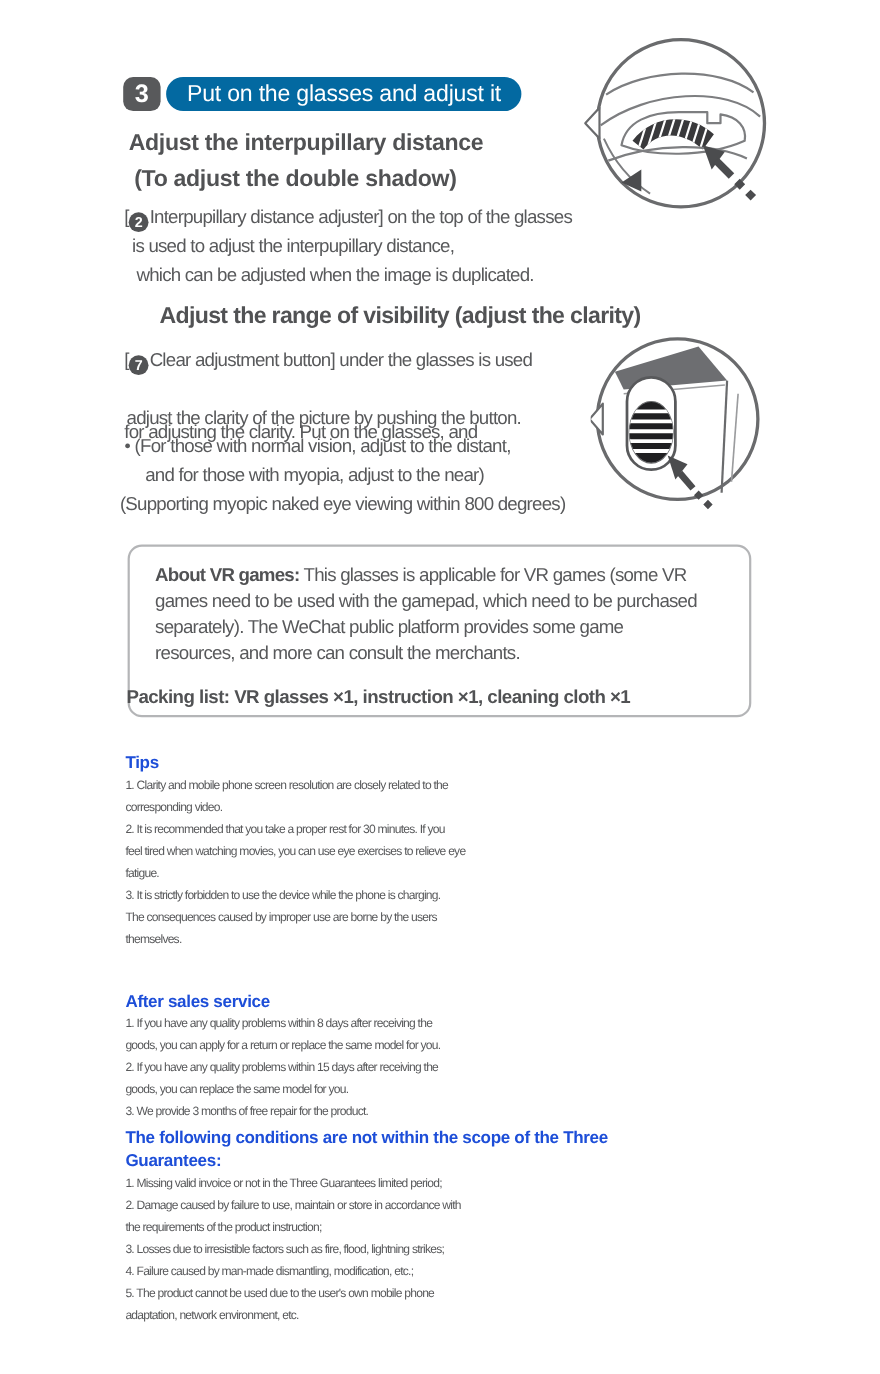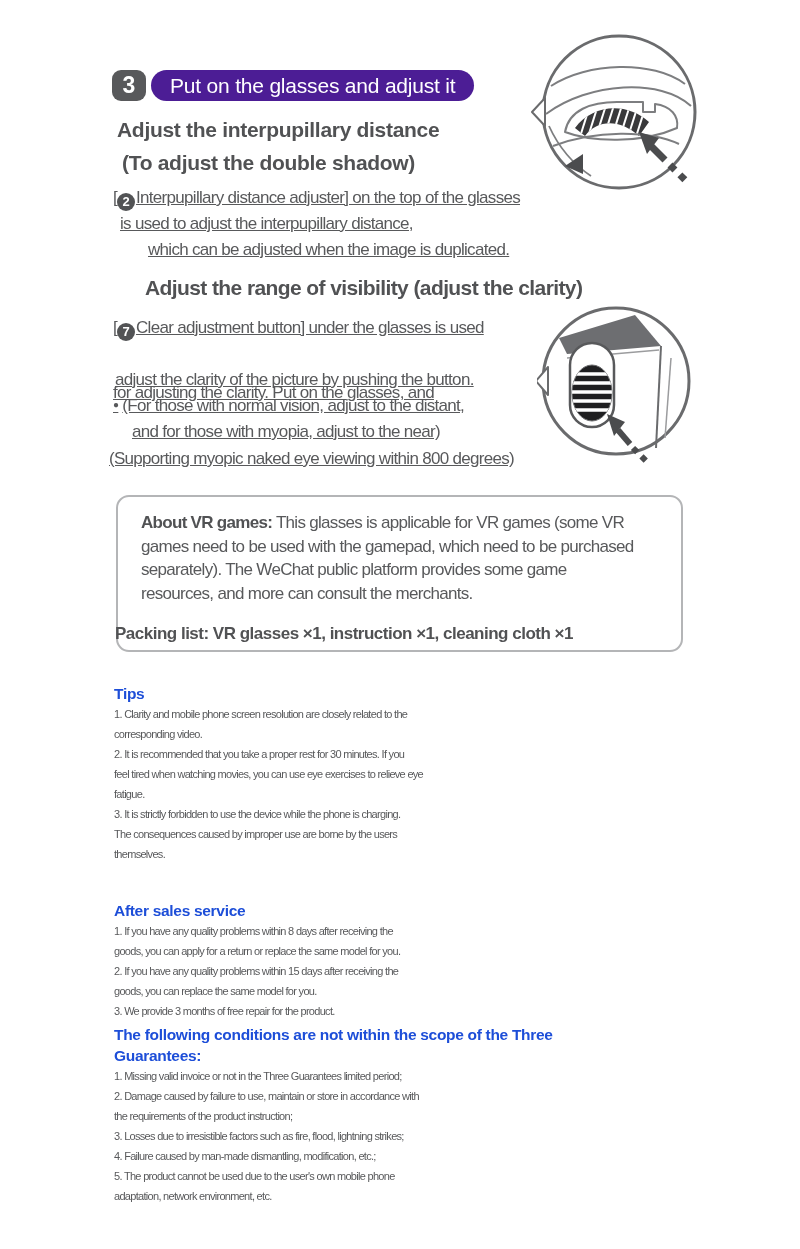--- a/index.html
+++ b/index.html
@@ -4,30 +4,30 @@
 <style>
   html,body{margin:0;padding:0;background:#fff;}
   .page{position:relative;width:800px;height:1249px;background:#ffffff;overflow:hidden;
         font-family:"Liberation Sans",sans-serif;color:#58595b;}
 
   
   .step-row{position:absolute;left:112px;top:70px;display:flex;align-items:center;gap:5px;}
   .step-badge{width:34px;height:31px;background:#58595b;color:#fff;border-radius:9px;
               display:flex;align-items:center;justify-content:center;
               font-size:23px;font-weight:bold;}
-  .step-pill{height:31px;background:#4c1d95;color:#fff;border-radius:17px;display:flex;
+  .step-pill{height:31px;background:#0369a1;color:#fff;border-radius:17px;display:flex;
              align-items:center;padding:0 19px;font-size:21px;letter-spacing:-0.2px;white-space:nowrap;}
 
   
   .h1{position:absolute;font-size:21px;font-weight:bold;color:#515254;
       letter-spacing:-0.3px;white-space:nowrap;}
   .h2{letter-spacing:-0.6px;margin-left:28px;}
 
   
-  .bline{position:absolute;font-size:17px;letter-spacing:-0.7px;white-space:nowrap;color:#58595b;text-decoration:underline;}
+  .bline{position:absolute;font-size:17px;letter-spacing:-0.7px;white-space:nowrap;color:#58595b;}
   .numcircle{display:inline-flex;width:18px;height:18px;border-radius:50%;background:#525355;
              color:#fff;font-size:13px;font-weight:bold;align-items:center;justify-content:center;
              vertical-align:-3px;margin:0 1px 0 0;letter-spacing:0;}
   .bullet{font-size:10px;vertical-align:3px;margin-right:4px;}
 
   
   .vrbox{position:absolute;left:116px;top:495px;width:567px;height:157px;box-sizing:border-box;
          border:2px solid #b4b5b7;border-radius:13px;padding:14px 8px 0 23px;}
   .vrbox .boxline{font-size:17px;letter-spacing:-0.7px;line-height:23.5px;white-space:nowrap;}
   .vrbox b{color:#515254;}
@@ -84,21 +84,21 @@
         <line x1="139" y1="135" x2="158" y2="154" stroke="#4b4c4e" stroke-width="7" stroke-dasharray="7 7"></line>
       </g>
     </svg>
   </div>
 
   <div class="h1" style="left:117px;top:118px;">Adjust the interpupillary distance</div>
   <div class="h1" style="left:122px;top:151px;">(To adjust the double shadow)</div>
 
   <div class="bline" style="left:113px;top:188px;"><span>[</span><span class="numcircle">2</span><span>Interpupillary distance adjuster] on the top of the glasses</span></div>
   <div class="bline" style="left:120px;top:214px;">is used to adjust the interpupillary distance,</div>
-  <div class="bline" style="left:124px;top:240px;margin-left:24px;">which can be adjusted when the image is duplicated.</div>
+  <div class="bline" style="left:124px;top:240px;">which can be adjusted when the image is duplicated.</div>
 
   <div class="h1 h2" style="left:117px;top:276px;">Adjust the range of visibility (adjust the clarity)</div>
 
   <div class="illo" style="left:537px;top:302px;">
     <svg width="158" height="162" viewBox="0 0 158 162">
       <circle cx="79" cy="79" r="73" fill="#ffffff" stroke="#6a6b6d" stroke-width="3"></circle>
       <polygon points="11,93 -1,79 11,65" fill="#ffffff" stroke="#6a6b6d" stroke-width="2" stroke-linejoin="round"></polygon>
       <polygon points="22,36 98,13 124,44 30,52" fill="#6d6e71"></polygon>
       <path d="M30,56 L122,48" stroke="#9b9c9e" stroke-width="1.5"></path>
       <path d="M124,44 L119,146" stroke="#6a6b6d" stroke-width="2" fill="none"></path>

